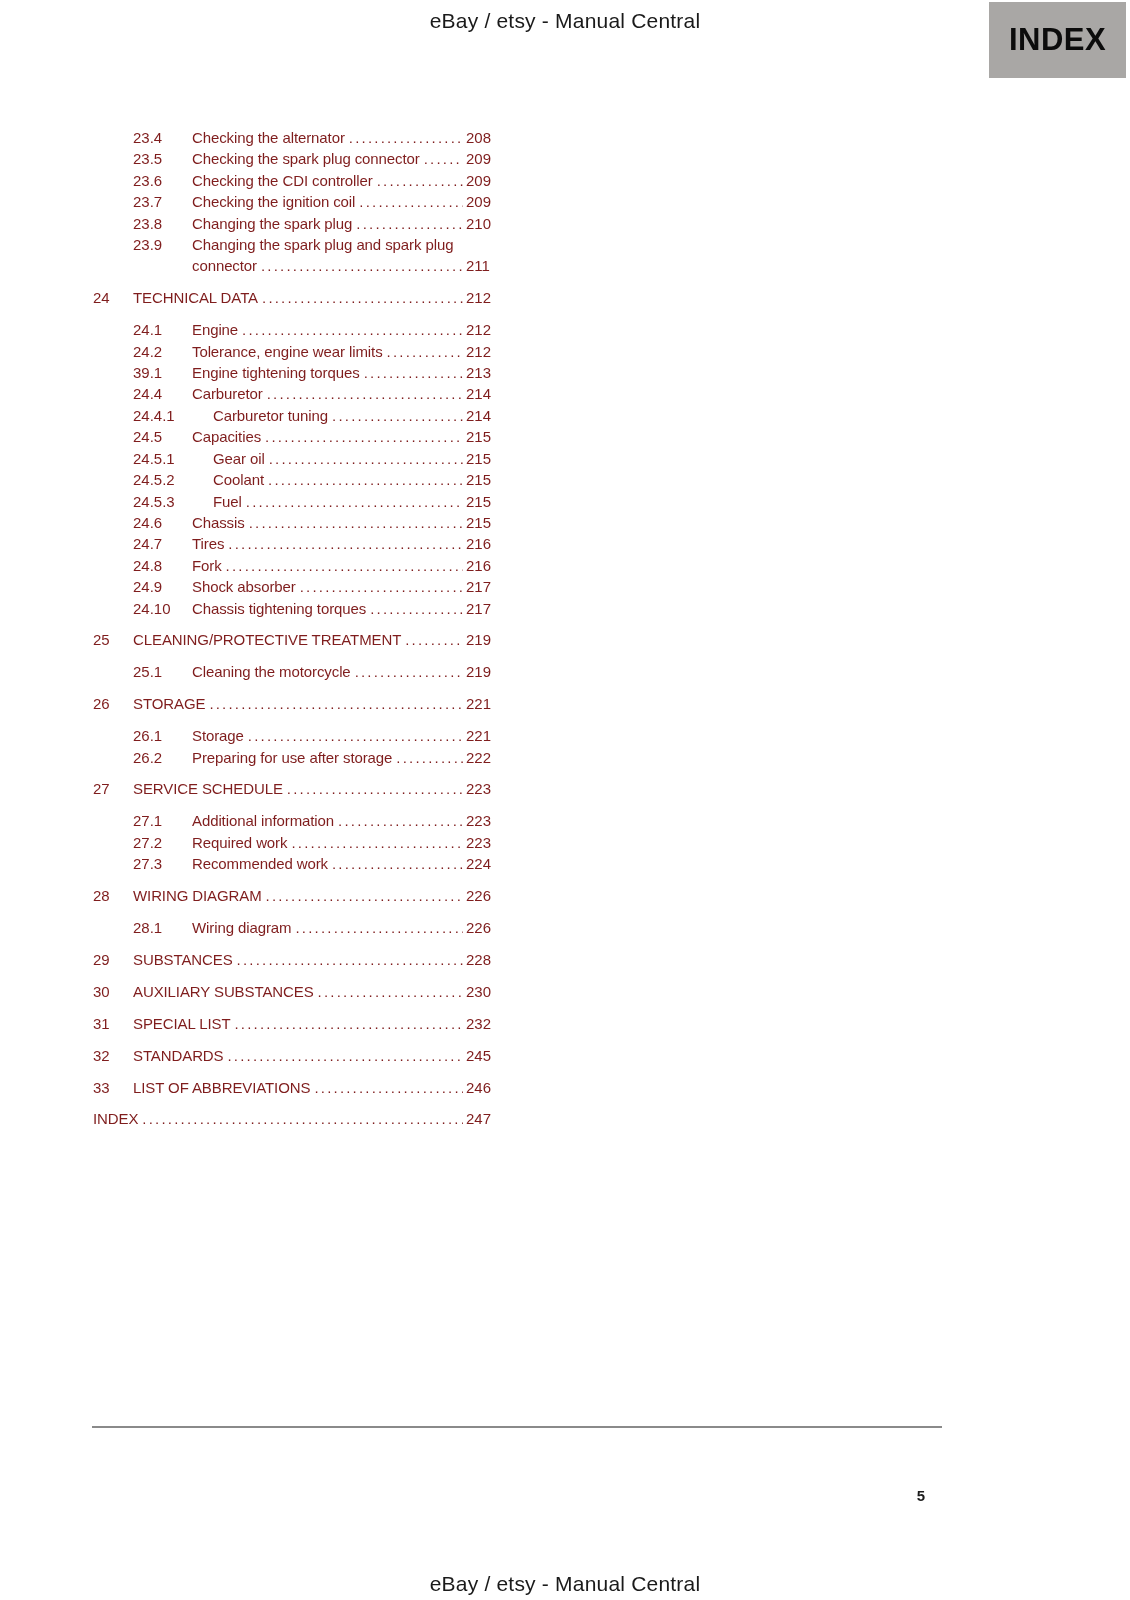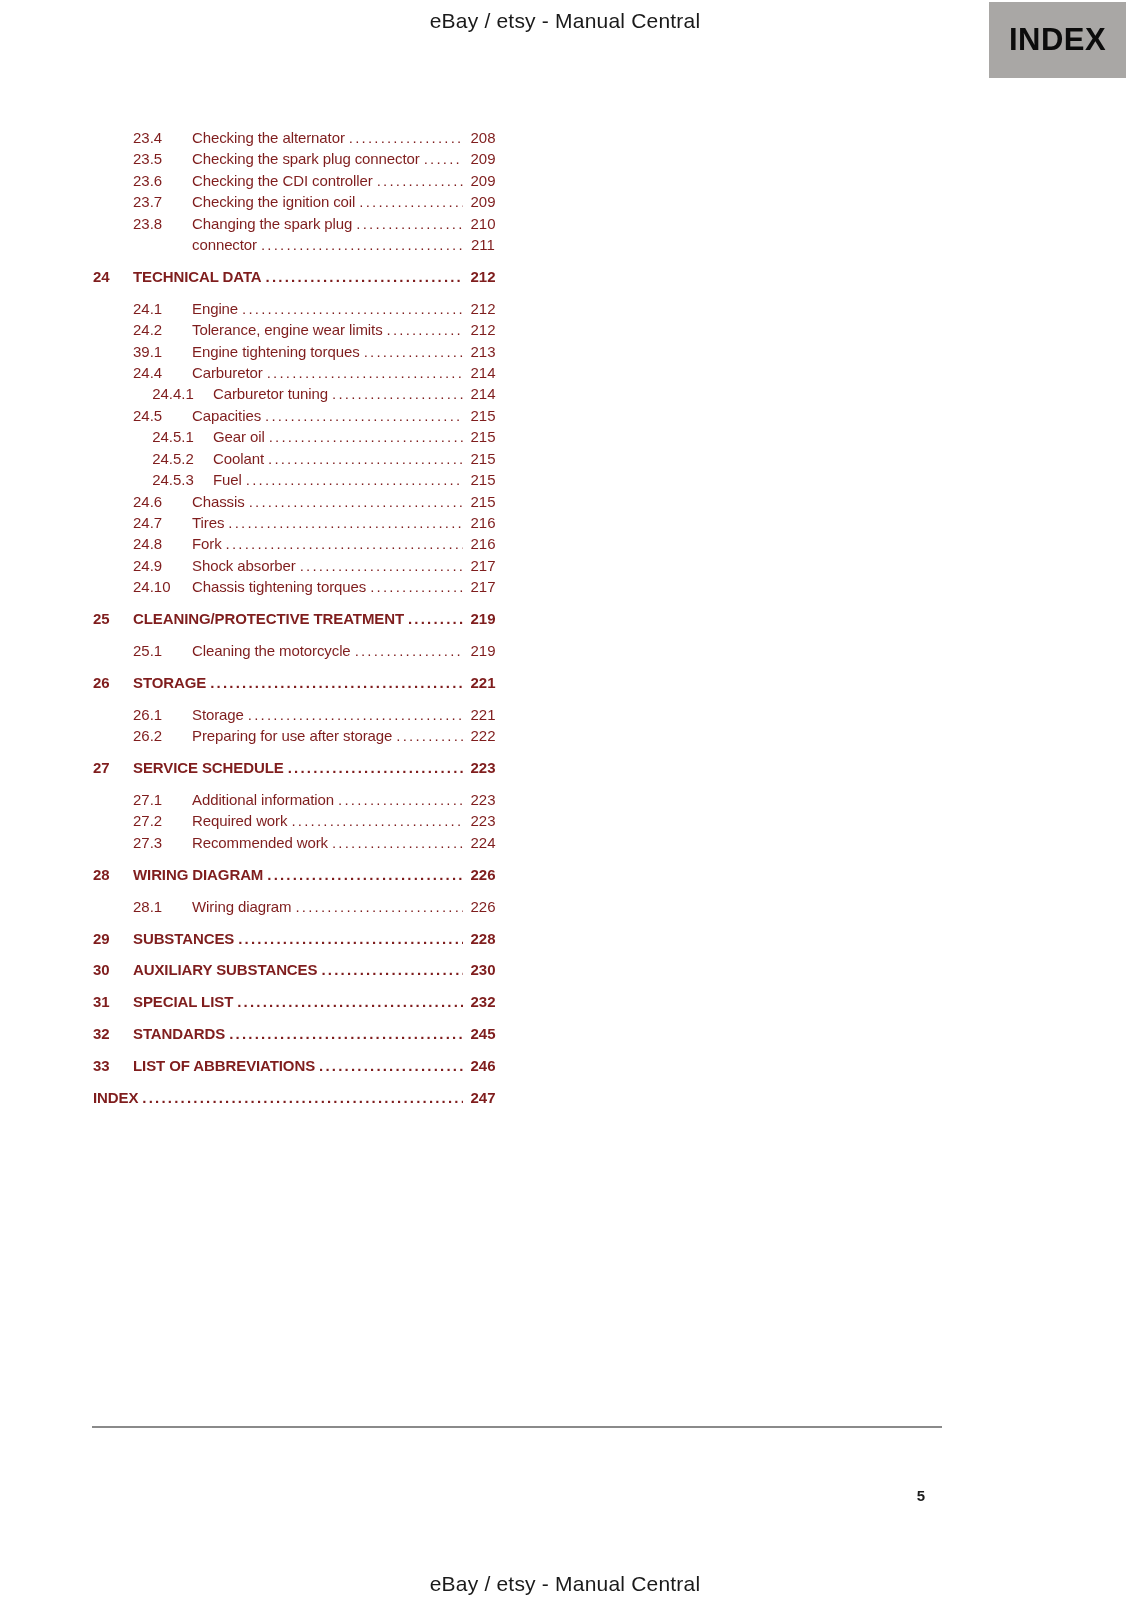--- a/index.html
+++ b/index.html
@@ -16,31 +16,31 @@
   .index-tab {
     position:absolute; top:2px; right:4px; width:137px; height:76px;
     background:#a9a7a5; display:flex; align-items:center; justify-content:center;
     font-size:31px; font-weight:700; color:#0c0c0c; letter-spacing:0.5px;
   }
   .toc {
     position:absolute; left:93px; top:127px; width:407px;
     font-size:15px; color:#7f1d1d;
   }
   .row { display:flex; line-height:21.4px; align-items:baseline; }
-  .chapter { margin:10.5px 0;font-weight:bold; }
+  .chapter { margin:10.5px 0; }
   .chapter .num { width:40px; flex:none; }
   .section, .subsection { padding-left:40px; }
   .section .num { width:59px; flex:none; }
-  .subsection .num { width:80px; flex:none;text-align:center; }
+  .subsection .num { width:80px; flex:none; }
   .title { white-space:nowrap; letter-spacing:-0.1px; }
   .leader {
     flex:1 1 auto; overflow:hidden; white-space:nowrap;
     letter-spacing:2.2px; margin:0 3px 0 4px;
   }
-  .pageno { flex:none; min-width:34px; text-align:center; }
+  .pageno { flex:none; min-width:34px; text-align:left; }
   .bottom-rule {
     position:absolute; left:92px; top:1426px; width:850px; height:2px;
     background:#8a8a8a;
   }
   .footer-pagenum {
     position:absolute; left:900px; top:1487px; width:42px; text-align:center;
     font-size:15px; font-weight:700; color:#1c1c1c;
   }
   .page-footer {
     position:absolute; top:1572px; left:0; width:1130px; text-align:center;
@@ -84,20 +84,24 @@
         <span class="leader">............................................................................................................................................</span>
         <span class="pageno">209</span>
       </div>
       <div class="row section">
         <span class="num">23.8</span>
         <span class="title">Changing the spark plug</span>
         <span class="leader">............................................................................................................................................</span>
         <span class="pageno">210</span>
       </div>
       <div class="row section">
+        <span class="num">23.9</span>
+        <span class="title">Changing the spark plug and spark plug</span>
+      </div>
+      <div class="row section">
         <span class="num"></span>
         <span class="title">connector</span>
         <span class="leader">............................................................................................................................................</span>
         <span class="pageno">211</span>
       </div>
       <div class="row chapter">
         <span class="num">24</span>
         <span class="title">TECHNICAL DATA</span>
         <span class="leader">............................................................................................................................................</span>
         <span class="pageno">212</span>

